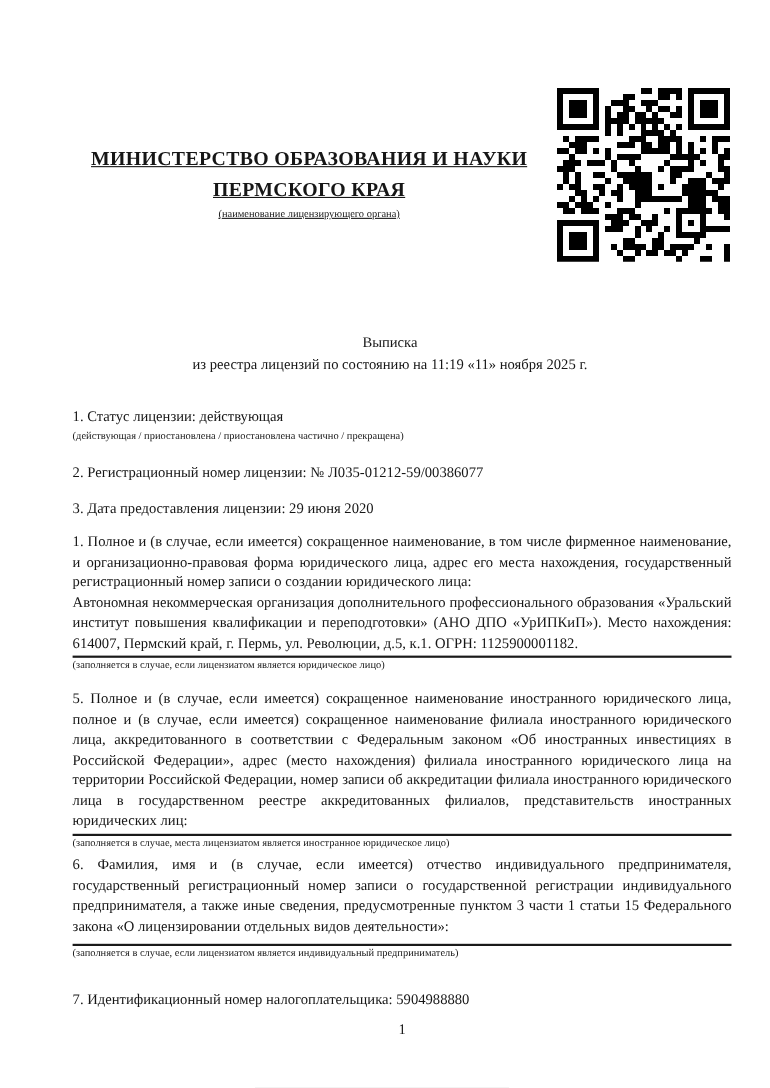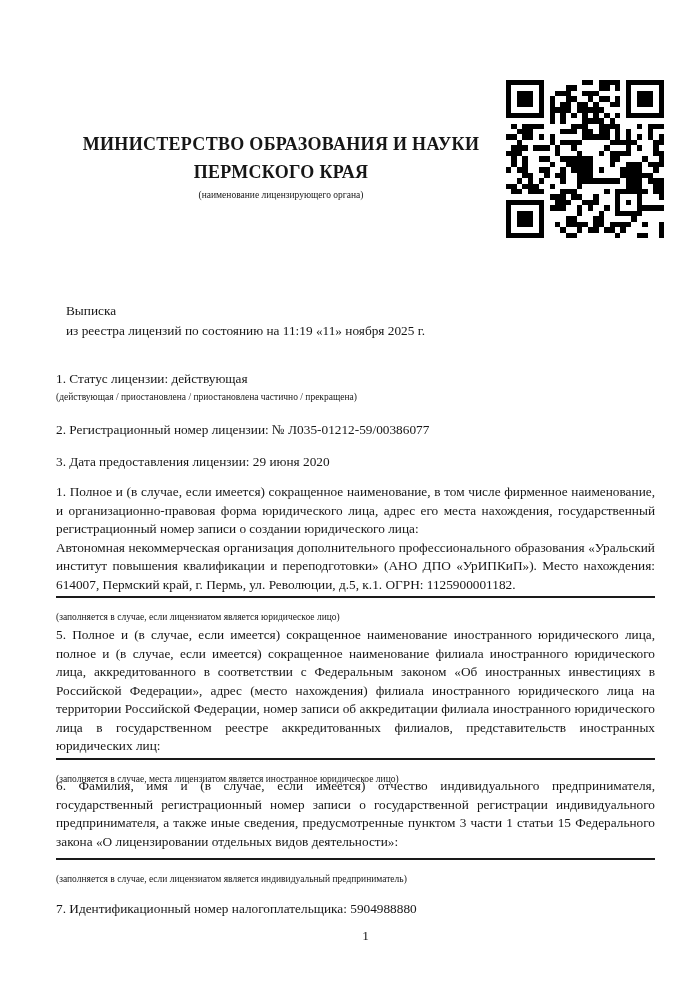--- a/index.html
+++ b/index.html
@@ -19,20 +19,21 @@
     font-family:"Liberation Serif","DejaVu Serif",serif;
     font-size:13.3px;
     overflow:hidden;
   }
   
   .header-block{
     position:absolute;
     left:42px; top:130px;
     width:478px;
     text-align:center;
+    text-decoration:underline;
   }
   .header-line{
     font-size:18px;
     font-weight:bold;
     line-height:28px;
     letter-spacing:.3px;
     white-space:nowrap;
   }
   .header-caption{
     margin-top:3px;
@@ -43,50 +44,50 @@
   .qr-box{
     position:absolute;
     left:506px; top:80px;
     width:158px; height:158px;
     background:var(--bg-color);
   }
   .qr-box svg{display:block;width:100%;height:100%;}
   
   .doc-title{
     position:absolute;
-    left:66px; top:301px;
+    left:55px; top:301px;
     width:599px;
-    text-align:left;
+    text-align:center;
     line-height:20px;
   }
   
   .col{
     position:absolute;
-    left:56px;
+    left:66px;
     width:599px;
     line-height:18.5px;
   }
   .para{
     text-align:justify;
     text-align-last:left;
   }
   .small-caption{
     font-size:9.5px;
     line-height:12px;
     text-align:left;
   }
   .rule{
     border:none;
     border-top:2px solid #1a1a1a;
     height:0;
     width:100%;
   }
   .rule-m2{margin-top:2px;}
   .rule-m7{margin-top:7px;}
-  .caption-after-rule{margin-top:13px;}
+  .caption-after-rule{margin-top:1px;}
   .page-number{
     position:absolute;
     left:66px; top:928px;
     width:599px;
     text-align:center;
   }
 </style>
 </head>
 <body>
 

